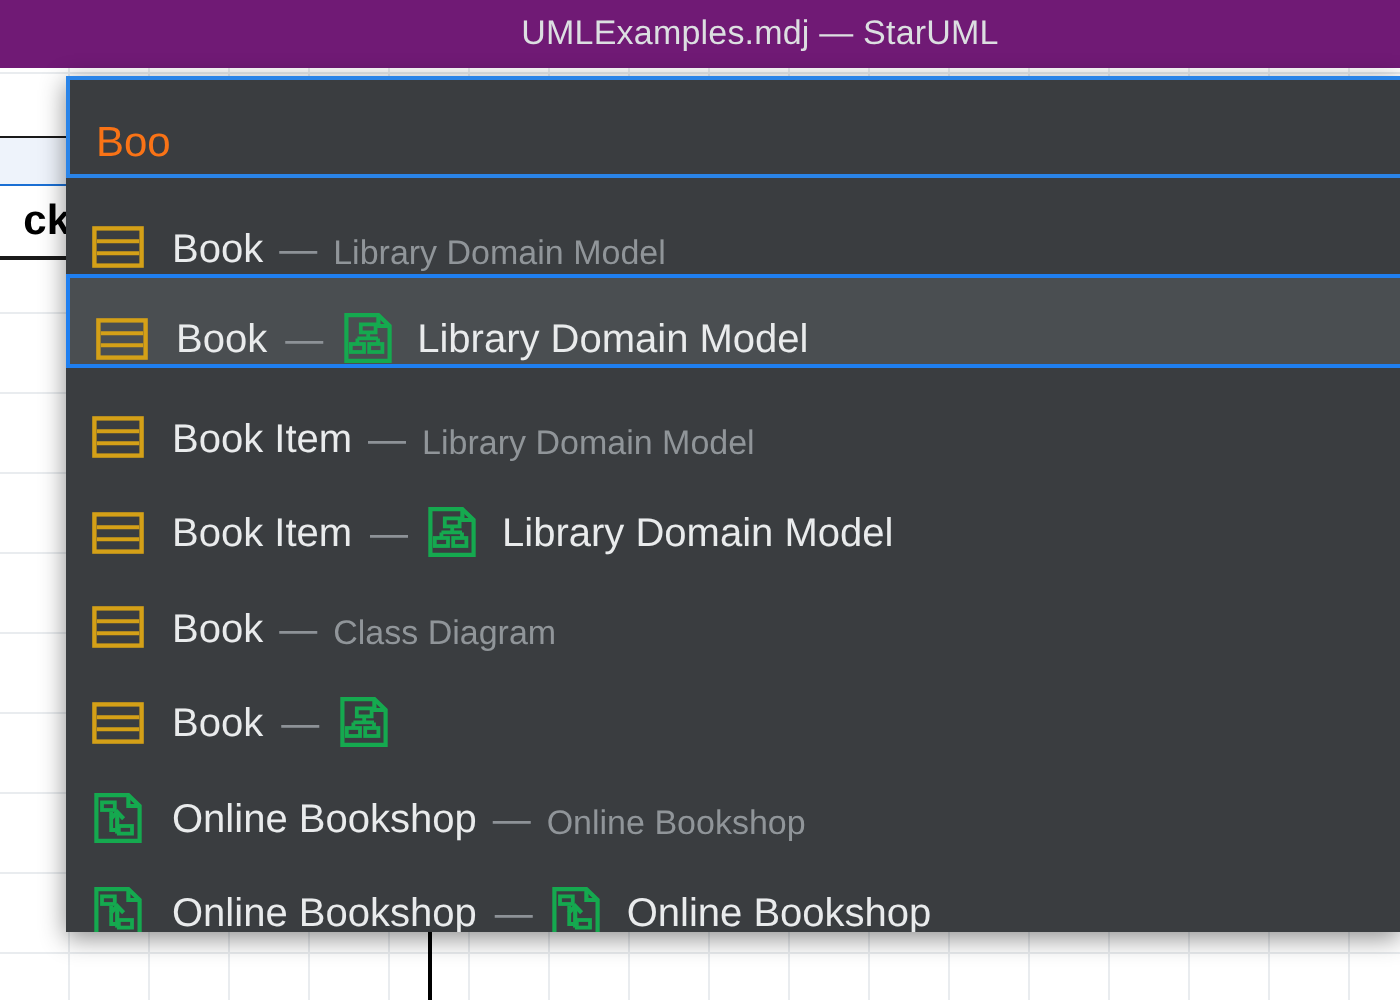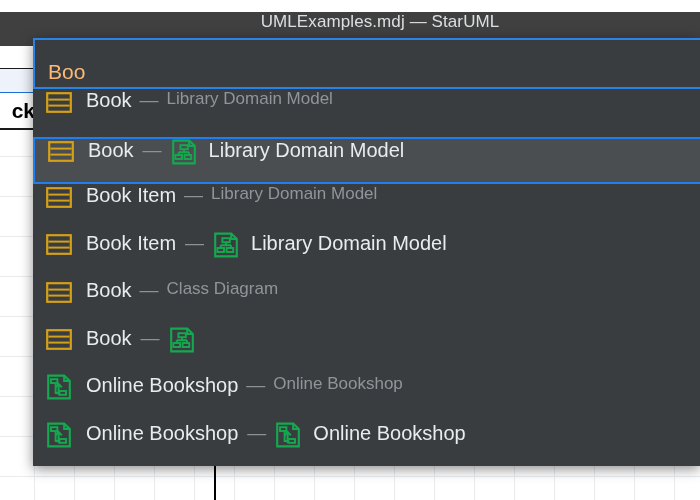--- a/index.html
+++ b/index.html
@@ -71,26 +71,26 @@
     border-bottom: 1px solid #1a1a1a;
     box-sizing: border-box;
     overflow: hidden;
     white-space: nowrap;
   }
 
   
   .titlebar {
     position: absolute;
     left: 0;
-    top: 12px;
+    top: 0;
     width: 700px;
     height: 34px;
-    background: #404040;
-    display: flex;
-    align-items: flex-start;
+    background: #701a75;
+    display: flex;
+    align-items: center;
     justify-content: center;
     box-sizing: border-box;
   }
   .titlebar-text {
     color: #dcdfe1;
     font-size: 17px;
     letter-spacing: 0.1px;
     white-space: nowrap;
     padding-left: 60px;
   }
@@ -118,21 +118,21 @@
     border-bottom: 2px solid #2a84e8;
     border-left: 2px solid #2a84e8;
     background: #3a3d40;
     display: flex;
     align-items: center;
   }
   .qs-input {
     border: 0;
     outline: 0;
     background: transparent;
-    color: #fdba74;
+    color: #f97316;
     font-family: "Liberation Sans", sans-serif;
     font-size: 21px;
     padding: 0 0 0 13px;
     width: 600px;
     height: 28px;
     line-height: 45px;
     margin-top: 16px;
   }
   .qs-input::placeholder { color: #8b9196; }
 
@@ -143,21 +143,21 @@
     top: 51px;
     width: 667px;
     height: 377px;
     overflow: hidden;
   }
 
   .qs-row {
     position: relative;
     height: 47.5px;
     display: flex;
-    align-items: flex-start;
+    align-items: flex-end;
     padding-left: 13px;
     box-sizing: border-box;
     background: #3a3d40;
   }
   .qs-row.selected {
     background: #4a4e51;
     border-top: 2px solid #1f7ff0;
     border-bottom: 2px solid #1f7ff0;
     border-left: 2px solid #1f7ff0;
   }

